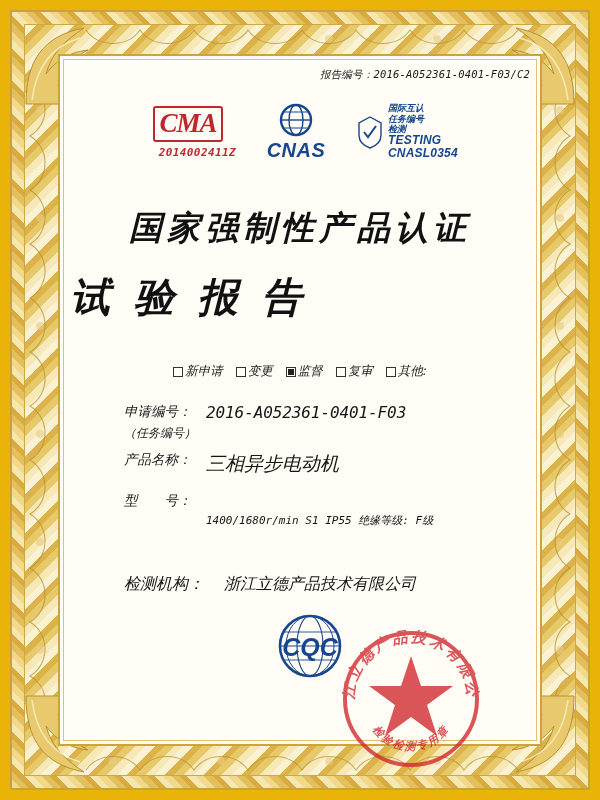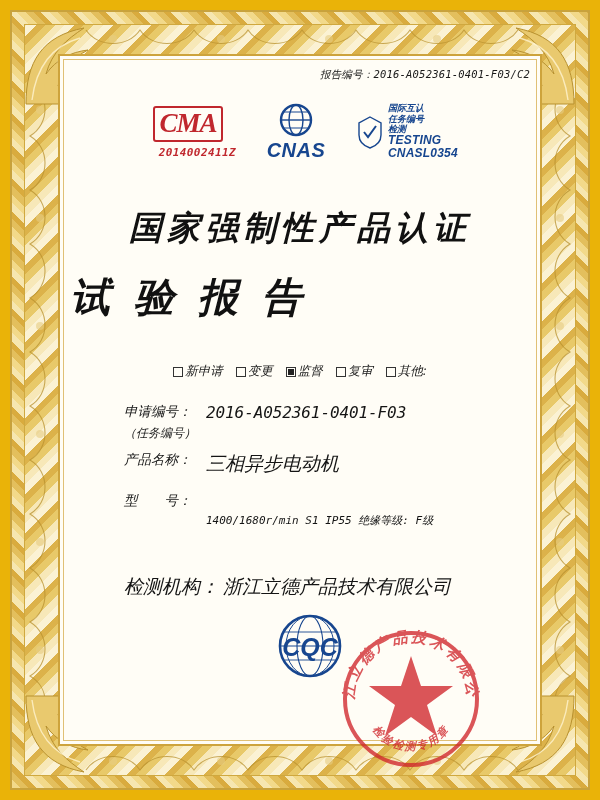--- a/index.html
+++ b/index.html
@@ -299,24 +299,24 @@
     font-family: "DejaVu Sans Mono", monospace;
     font-size: 11px;
     white-space: nowrap;
   }
 
   .org-row {
     position: absolute;
     left: 62px;
     top: 516px;
     font-family: "DejaVu Sans", sans-serif;
-    font-size: 19px;
+    font-size: 16px;
     color: #141414;
     display: flex;
-    gap: 4px;
+    gap: 20px;
   }
 
   
   .seal-cqc {
     position: absolute;
     left: 206px;
     top: 546px;
     width: 84px; height: 84px;
   }
   .seal-red {

